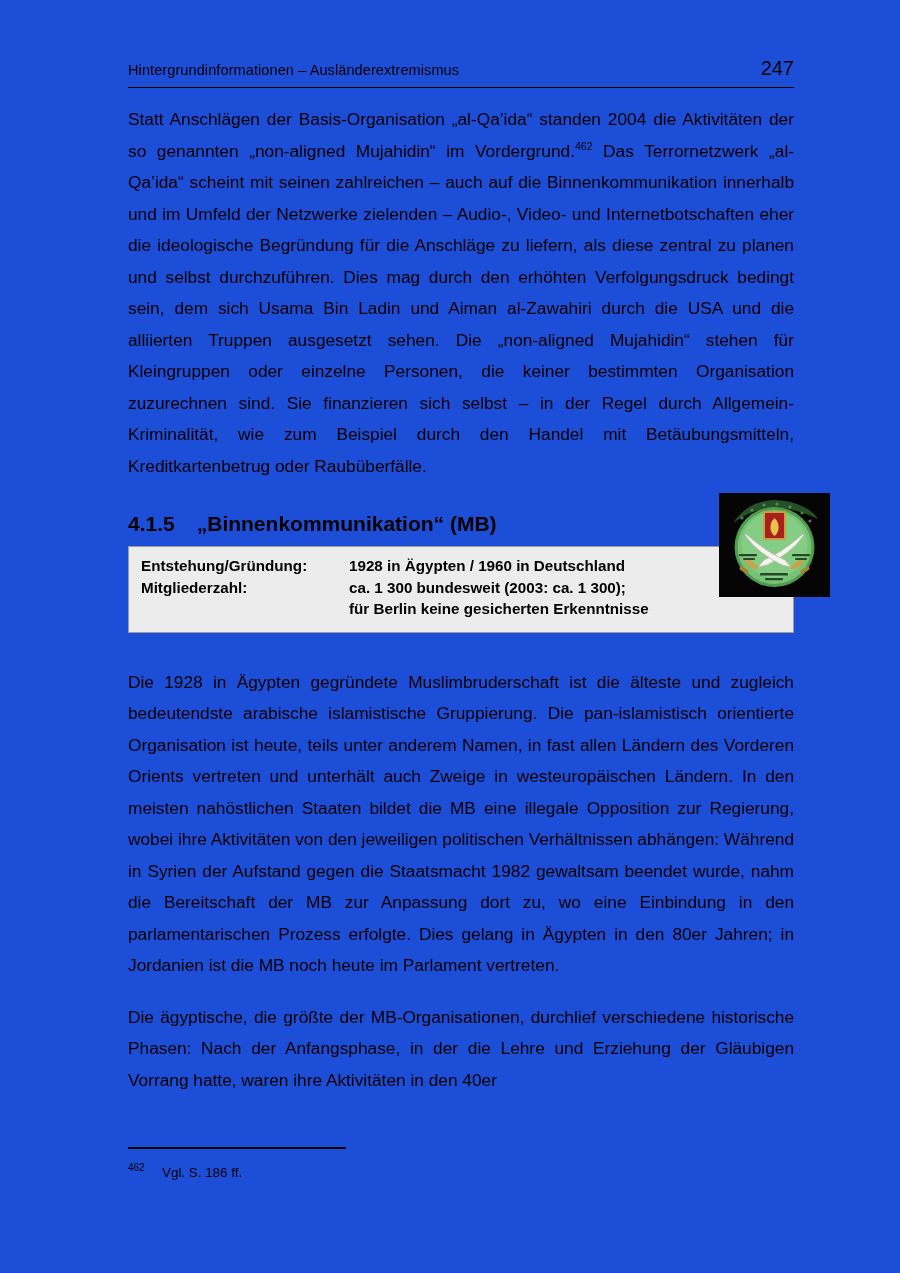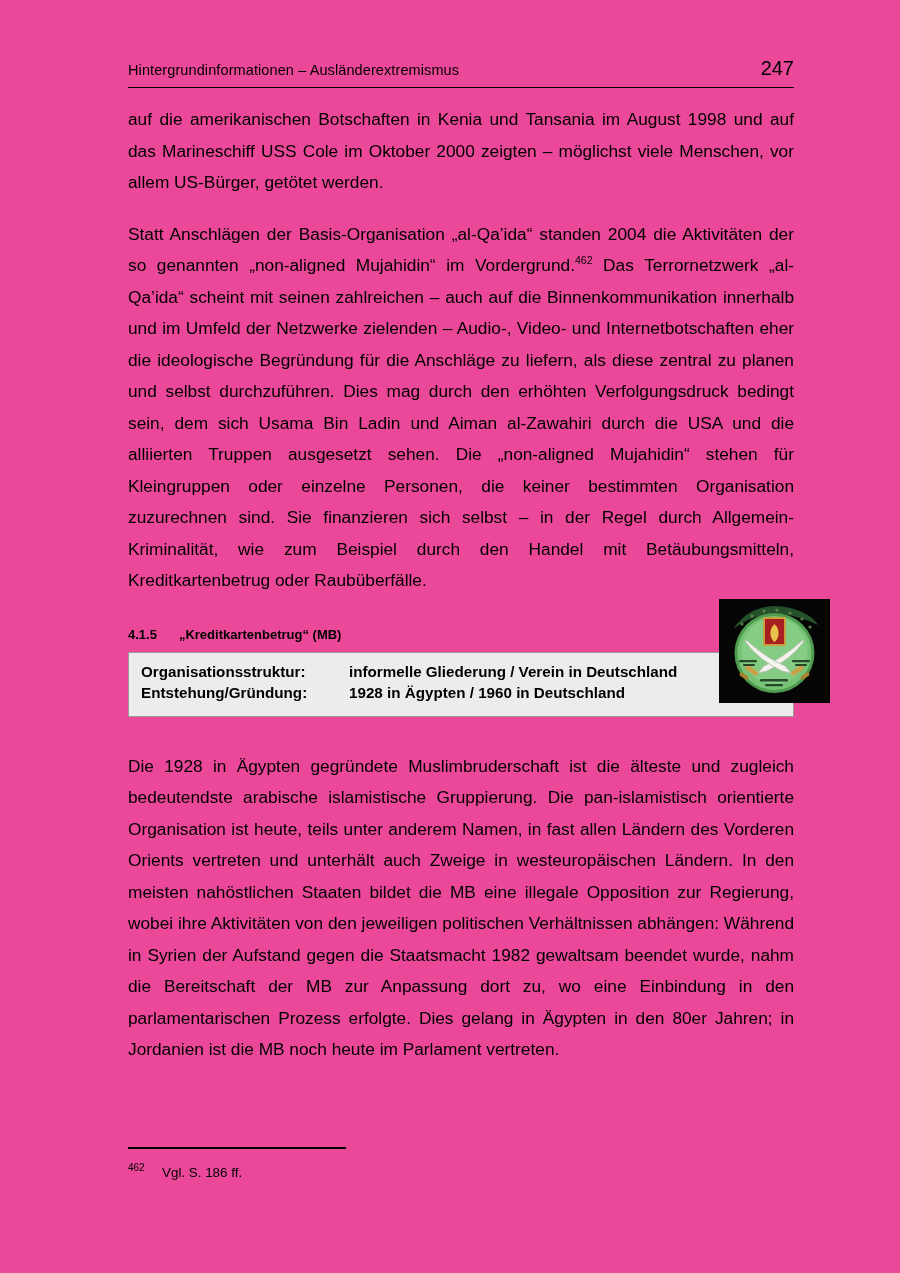--- a/index.html
+++ b/index.html
@@ -15,21 +15,21 @@
     font-family: "Liberation Sans", sans-serif;
     color: #000000;
     overflow: hidden;
   }
 
   .page {
     position: absolute;
     left: 0; top: 0;
     width: 900px;
     height: 1273px;
-    background: #ec4899;
+    background: #1d4ed8;
   }
 
   
   .header {
     position: absolute;
     left: 128px;
     top: 58px;
     width: 666px;
     display: flex;
     align-items: baseline;
@@ -71,21 +71,21 @@
   p.body:last-child { margin-bottom: 0; }
   sup.fnref {
     font-size: 10.5px;
     vertical-align: super;
     line-height: 0;
   }
 
   
   .section-heading {
     margin: 30px 0 10px 0;
-    font-size: 13px;
+    font-size: 21px;
     font-weight: bold;
     display: flex;
     gap: 22px;
   }
   .section-number { white-space: nowrap; }
 
   
   .infobox-wrap {
     position: relative;
     margin-top: 0;
@@ -162,45 +162,45 @@
 <div class="page">
 
   <div class="header">
     <span class="header-title">Hintergrundinformationen – Ausländerextremismus</span>
     <span class="header-pageno">247</span>
   </div>
   <div class="header-rule"></div>
 
   <div class="content">
 
-    <p class="body">
-      <span>auf die amerikanischen Botschaften in Kenia und Tansania im August 1998 und auf das Marineschiff USS Cole im Oktober 2000 zeigten – möglichst viele Menschen, vor allem US-Bürger, getötet werden.</span>
-    </p>
 
     <p class="body">
       <span>Statt Anschlägen der Basis-Organisation „al-Qa’ida“ standen 2004 die Aktivitäten der so genannten „non-aligned Mujahidin“ im Vordergrund.</span><sup class="fnref">462</sup><span> Das Terrornetzwerk „al-Qa’ida“ scheint mit seinen zahlreichen – auch auf die Binnenkommunikation innerhalb und im Umfeld der Netzwerke zielenden – Audio-, Video- und Internetbotschaften eher die ideologische Begründung für die Anschläge zu liefern, als diese zentral zu planen und selbst durchzuführen. Dies mag durch den erhöhten Verfolgungsdruck bedingt sein, dem sich Usama Bin Ladin und Aiman al-Zawahiri durch die USA und die alliierten Truppen ausgesetzt sehen. Die „non-aligned Mujahidin“ stehen für Kleingruppen oder einzelne Personen, die keiner bestimmten Organisation zuzurechnen sind. Sie finanzieren sich selbst – in der Regel durch Allgemein-Kriminalität, wie zum Beispiel durch den Handel mit Betäubungsmitteln, Kreditkartenbetrug oder Raubüberfälle.</span>
     </p>
 
     <div class="section-heading">
       <span class="section-number">4.1.5</span>
-      <span class="section-title">„Kreditkartenbetrug“ (MB)</span>
+      <span class="section-title">„Binnenkommunikation“ (MB)</span>
     </div>
 
     <div class="infobox-wrap">
 
       <div class="infobox">
         <table>
           <tbody>
             <tr>
-              <td class="label">Organisationsstruktur:</td>
-              <td class="value">informelle Gliederung / Verein in Deutschland</td>
+              <td class="label">Entstehung/Gründung:</td>
+              <td class="value">1928 in Ägypten / 1960 in Deutschland</td>
             </tr>
             <tr>
-              <td class="label">Entstehung/Gründung:</td>
-              <td class="value">1928 in Ägypten / 1960 in Deutschland</td>
+              <td class="label">Mitgliederzahl:</td>
+              <td class="value">
+                <span>ca. 1 300 bundesweit (2003: ca. 1 300);</span>
+                <span class="value-extra">für Berlin keine gesicherten Erkenntnisse</span>
+              </td>
             </tr>
           </tbody>
         </table>
       </div>
 
       <div class="emblem">
         <svg width="111" height="104" viewBox="0 0 111 104">
           <rect x="0" y="0" width="111" height="104" fill="#050505"></rect>
 
           <g opacity="0.75" fill="#2f6b35">
@@ -245,20 +245,23 @@
           </g>
         </svg>
       </div>
 
     </div>
 
     <p class="body" style="margin-top:34px">
       <span>Die 1928 in Ägypten gegründete Muslimbruderschaft ist die älteste und zugleich bedeutendste arabische islamistische Gruppierung. Die pan-islamistisch orientierte Organisation ist heute, teils unter anderem Namen, in fast allen Ländern des Vorderen Orients vertreten und unterhält auch Zweige in westeuropäischen Ländern. In den meisten nahöstlichen Staaten bildet die MB eine illegale Opposition zur Regierung, wobei ihre Aktivitäten von den jeweiligen politischen Verhältnissen abhängen: Während in Syrien der Aufstand gegen die Staatsmacht 1982 gewaltsam beendet wurde, nahm die Bereitschaft der MB zur Anpassung dort zu, wo eine Einbindung in den parlamentarischen Prozess erfolgte. Dies gelang in Ägypten in den 80er Jahren; in Jordanien ist die MB noch heute im Parlament vertreten.</span>
     </p>
 
+    <p class="body">
+      <span>Die ägyptische, die größte der MB-Organisationen, durchlief verschiedene historische Phasen: Nach der Anfangsphase, in der die Lehre und Erziehung der Gläubigen Vorrang hatte, waren ihre Aktivitäten in den 40er</span>
+    </p>
 
   </div>
 
   <div class="footnote-rule"></div>
   <div class="footnote">
     <span class="footnote-num">462</span>
     <span class="footnote-text">Vgl. S. 186 ff.</span>
   </div>
 
 </div>

